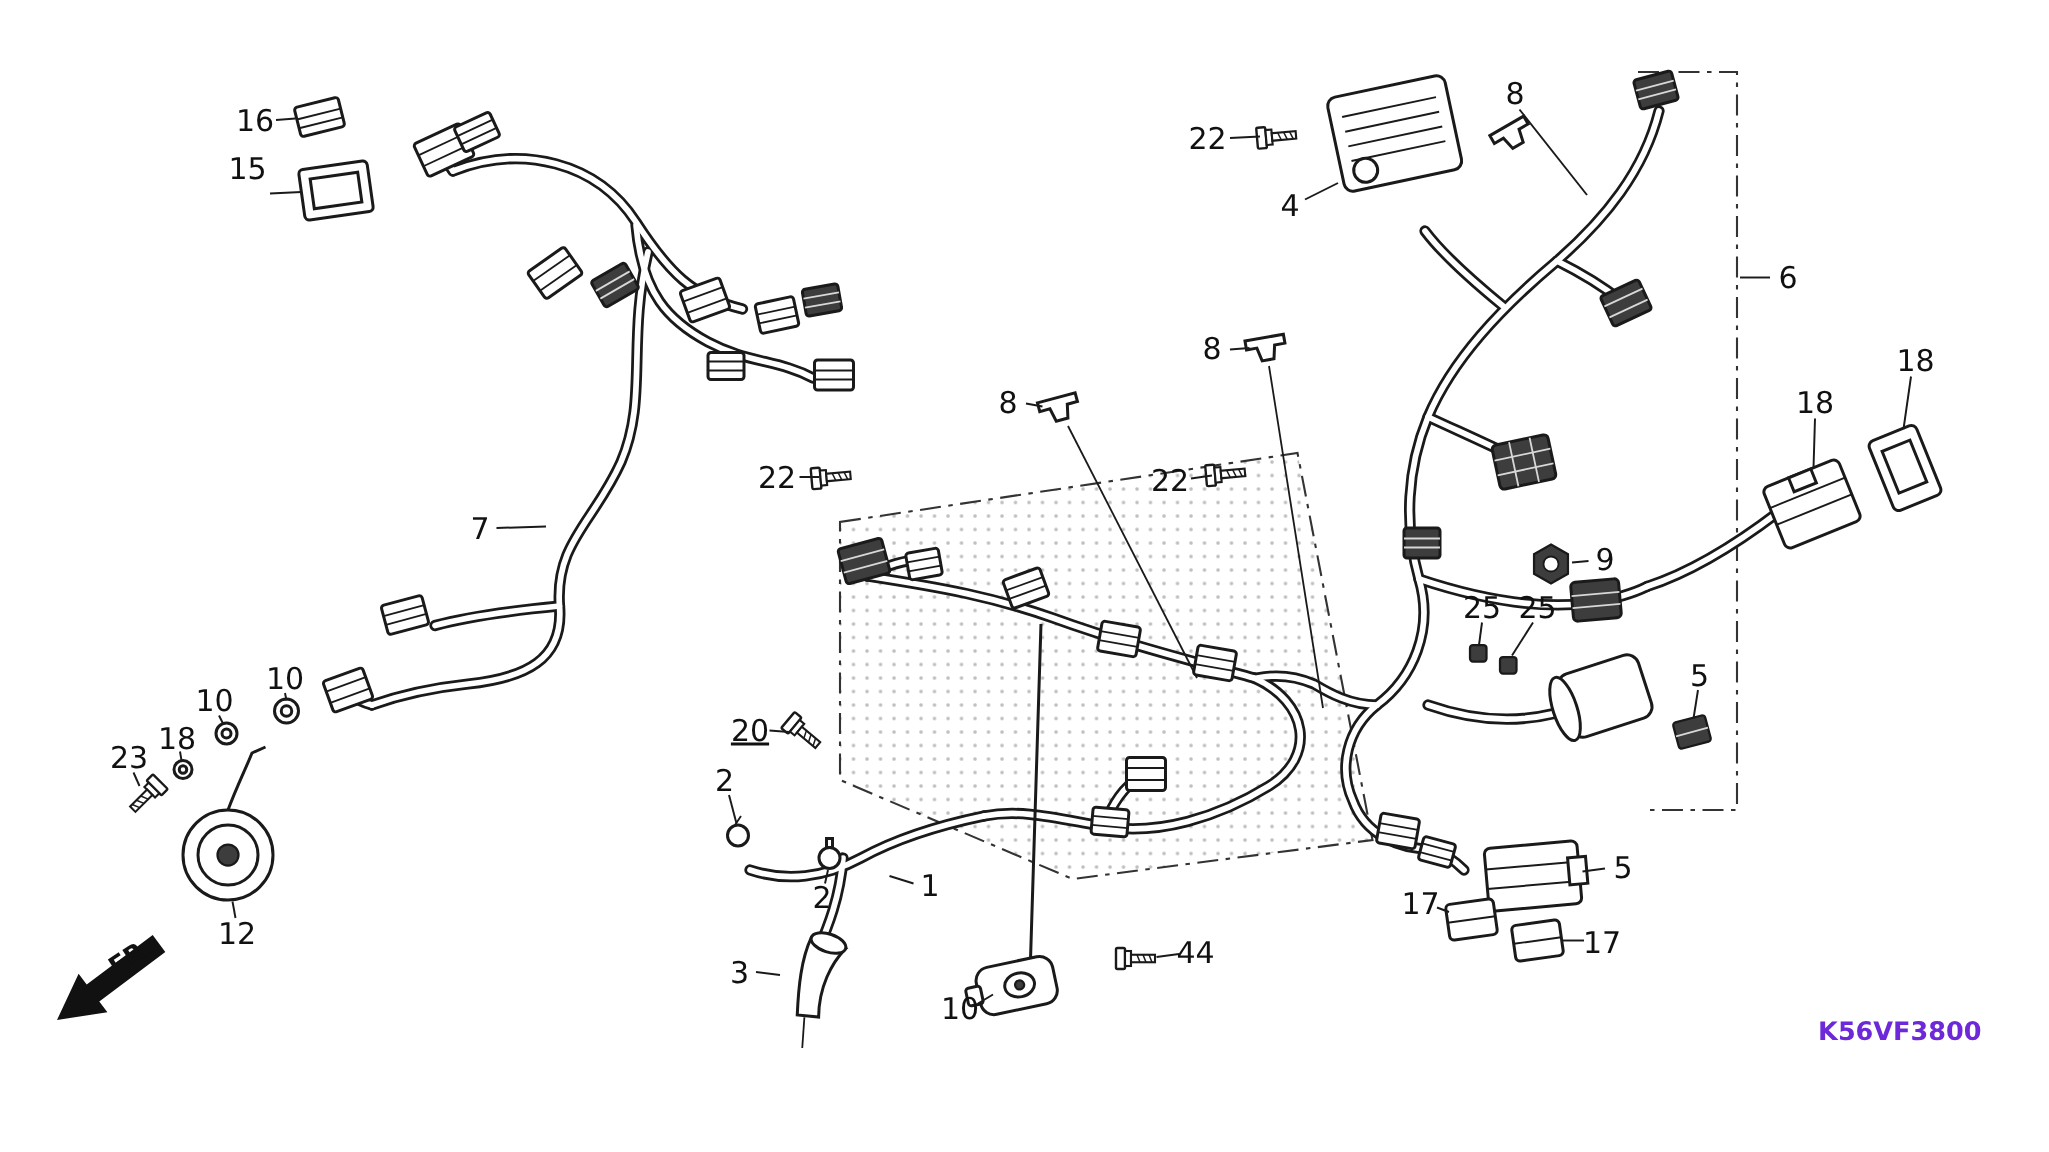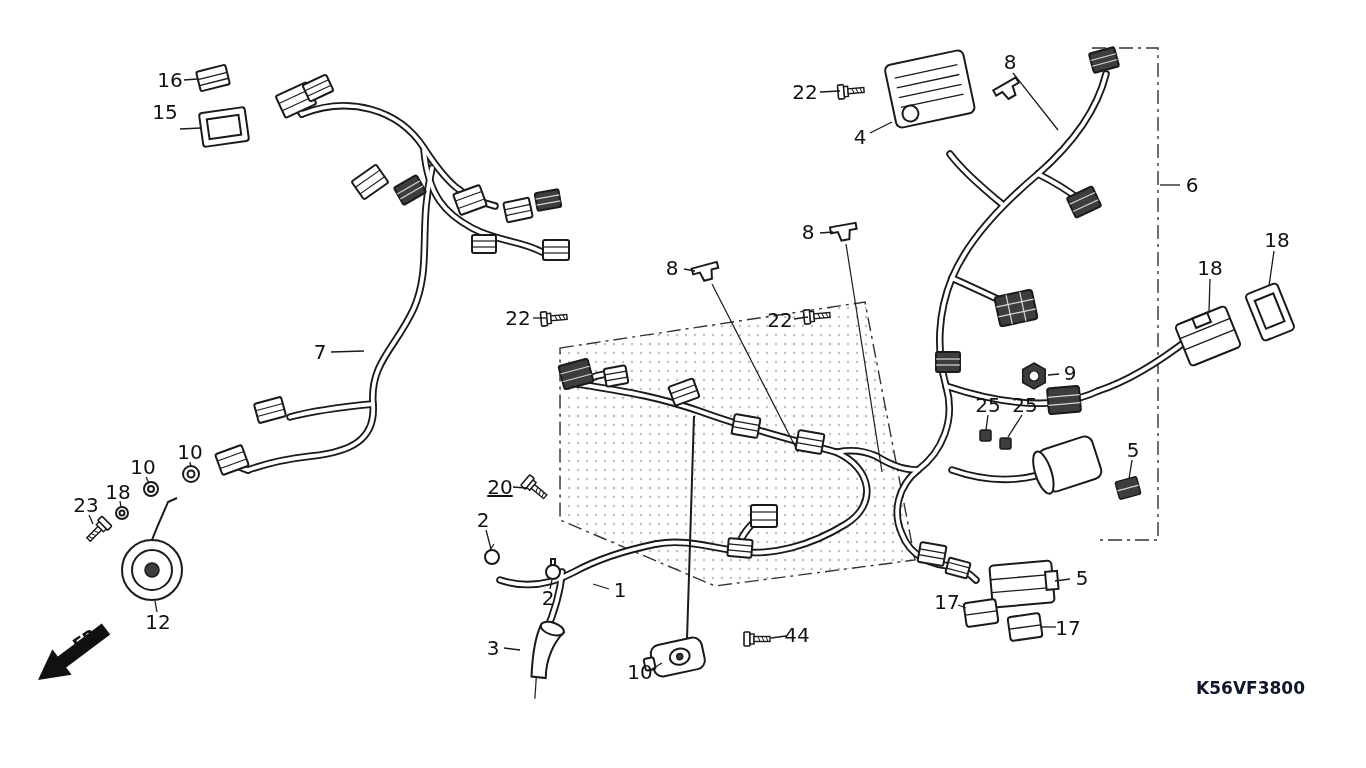--- a/index.html
+++ b/index.html
@@ -18,21 +18,21 @@
   .part-dark{fill:#3d3d3d;stroke:#1a1a1a;stroke-width:1.5;}
   .pline{stroke:#1a1a1a;stroke-width:1.3;fill:none;}
 
   .conn rect{fill:#ffffff;stroke:#1a1a1a;stroke-width:2;}
   .conn line{stroke:#1a1a1a;stroke-width:1.2;}
   .conn.dark rect{fill:#3d3d3d;}
   .conn.dark line{stroke:#d8d8d8;}
 
   .callout{position:absolute;transform:translate(-50%,-50%);font-size:20px;color:#111;
            line-height:1;white-space:nowrap;}
-  .diagram-code{position:absolute;right:61px;bottom:70px;font-size:17px;font-weight:bold;color:#0f172a;}
+  .diagram-code{position:absolute;right:45px;bottom:70px;font-size:17px;font-weight:bold;color:#6d28d9;}
   .fr-label{position:absolute;left:72px;top:628px;font-size:17px;font-weight:bold;color:#111;
             transform:rotate(-33deg);}
 </style>
 </head>
 <body>
 
 <div class="stage">
 
   <svg class="drawing" width="1366" height="768" viewBox="0 0 1366 768">
     <defs>

